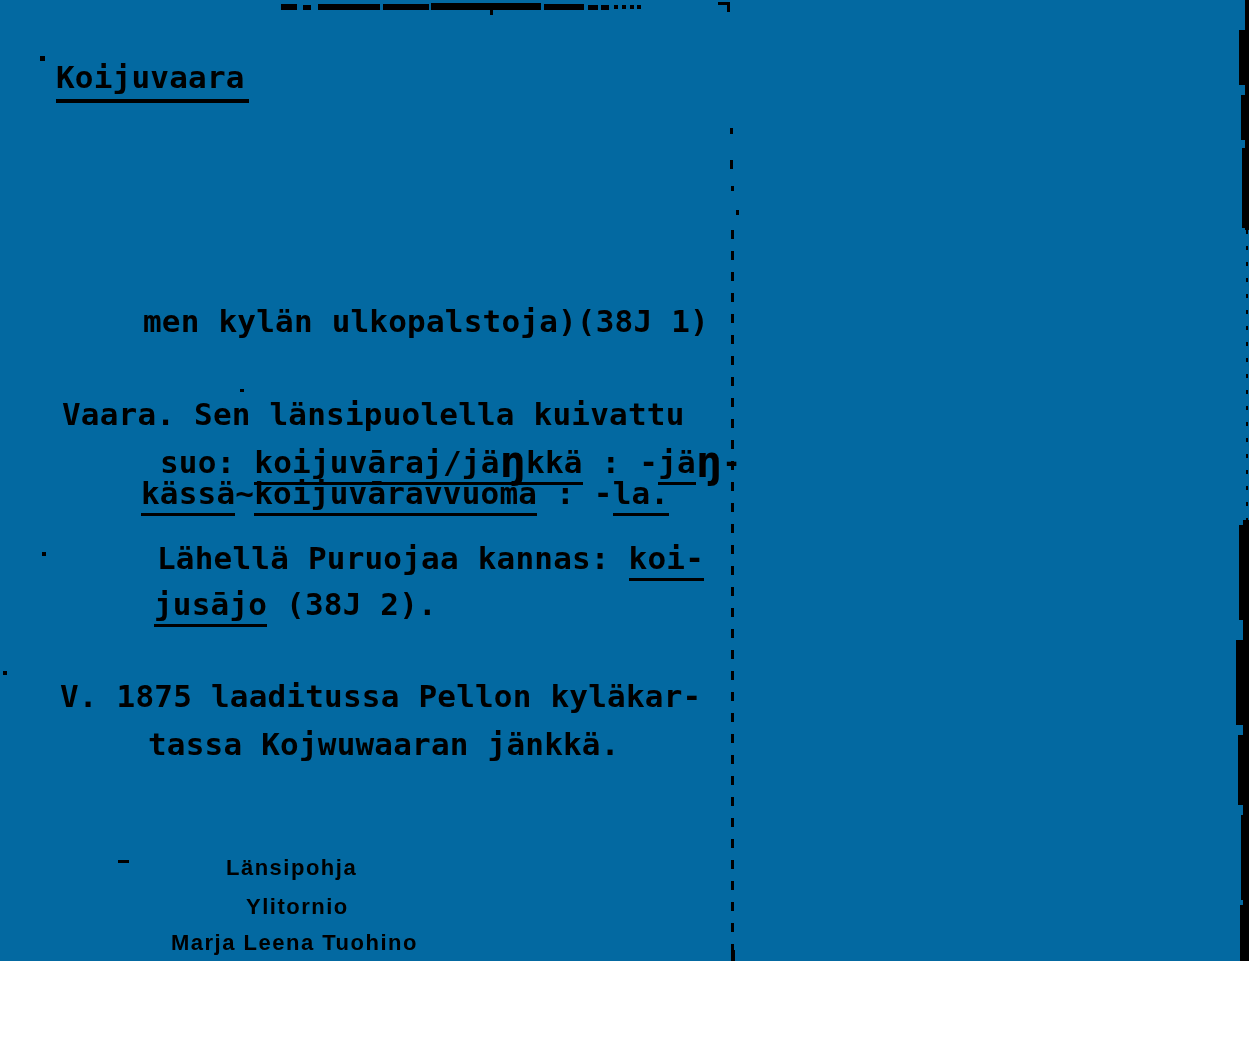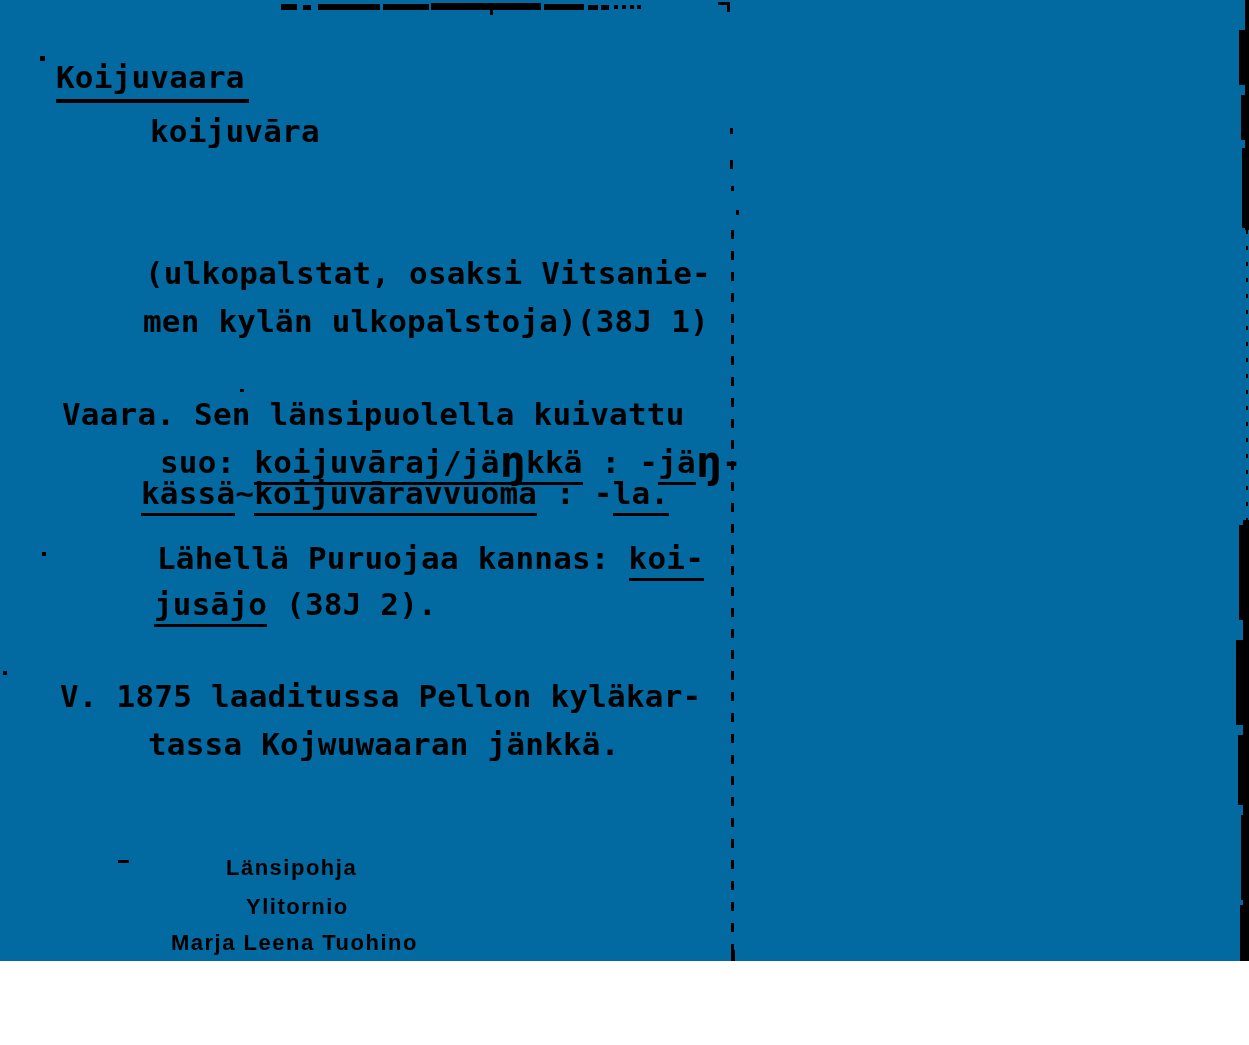--- a/index.html
+++ b/index.html
@@ -91,23 +91,21 @@
   <div class="mark" style="left:240px;top:389px;width:4px;height:3px"></div>
   <div class="mark" style="left:42px;top:552px;width:4px;height:4px"></div>
   <div class="mark" style="left:3px;top:671px;width:4px;height:4px"></div>
   <div class="mark" style="left:118px;top:860px;width:11px;height:3px"></div>
   <div class="mark" style="left:547px;top:1007px;width:5px;height:4px"></div>
   <div class="mark" style="left:559px;top:1009px;width:13px;height:4px"></div>
   <div class="mark" style="left:581px;top:1010px;width:5px;height:4px"></div>
 
   <div class="line" style="left:56px;top:62px"><span class="title-u">Koijuvaara</span></div>
 
-  <div class="line" style="left:150px;top:116px">koijuvāra</div>
 
-  <div class="line" style="left:145px;top:258px">(ulkopalstat, osaksi Vitsanie-</div>
   <div class="line" style="left:143px;top:306px">men kylän ulkopalstoja)(38J 1)</div>
 
   <div class="line" style="left:160px;top:447px"><span>suo: </span><span class="u"><span>koijuvāraj/jä</span><span class="hand">ŋ</span><span>kkä</span></span><span> : -</span><span class="u">jä</span><span class="hand">ŋ</span><span>-</span></div>
 
   <div class="line" style="left:62px;top:399px">Vaara. Sen länsipuolella kuivattu</div>
 
   <div class="line" style="left:141px;top:478px"><span class="u">kässä</span><span>~</span><span class="u">koijuvāravvuoma</span><span> : -</span><span class="u">la.</span></div>
 
   <div class="line" style="left:157px;top:543px"><span>Lähellä Puruojaa kannas: </span><span class="u">koi-</span></div>
 

